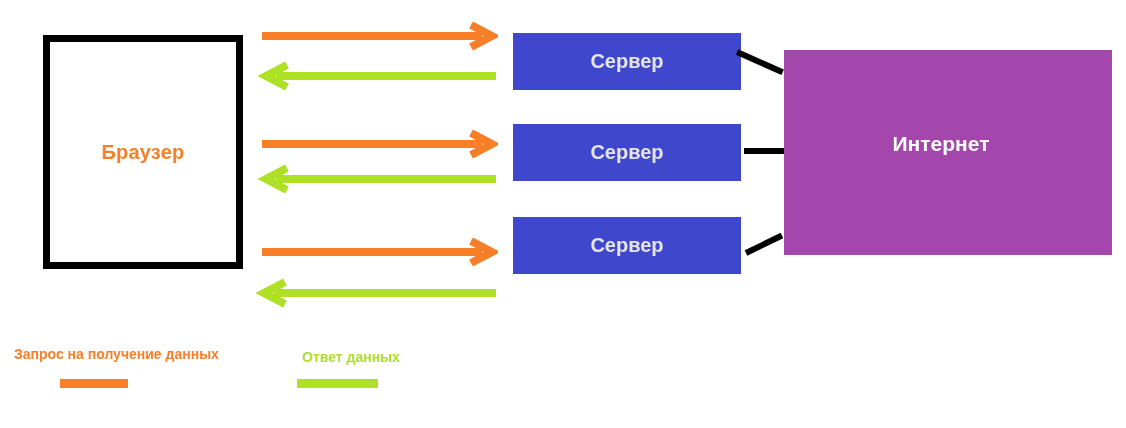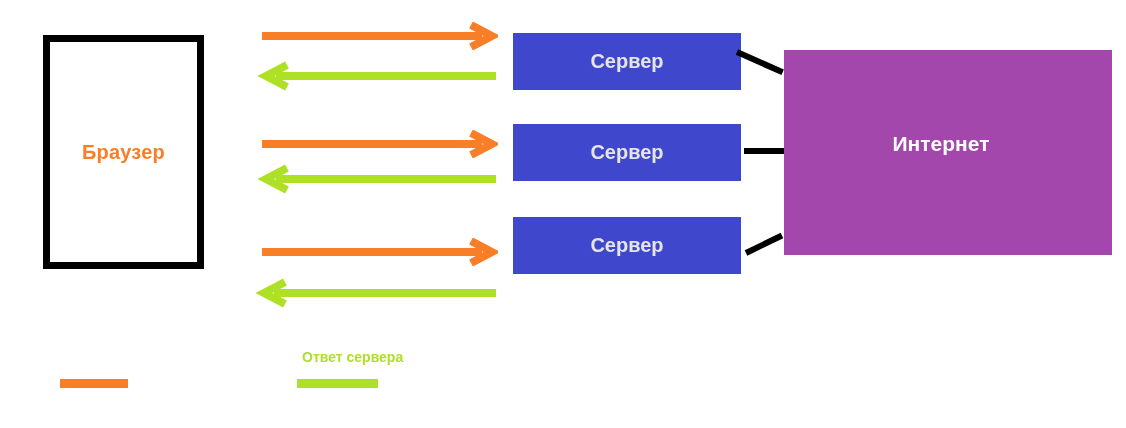--- a/index.html
+++ b/index.html
@@ -16,21 +16,21 @@
     height: 428px;
     background: #ffffff;
     overflow: hidden;
   }
 
   
   #browser-box {
     position: absolute;
     left: 43px;
     top: 35px;
-    width: 161px;
+    width: 200px;
     height: 234px;
     background: #ffffff;
     border: 7px solid #000000;
     box-sizing: border-box;
     display: flex;
     align-items: center;
     justify-content: center;
   }
   #browser-label {
     color: #F97E28;
@@ -201,20 +201,21 @@
 
   <div id="connector-1" class="connector"></div>
   <div id="connector-2" class="connector"></div>
   <div id="connector-3" class="connector"></div>
 
   <div id="internet-box">
     <span id="internet-label">Интернет</span>
   </div>
 
   <div id="legend-request" class="legend-item">
+    <span class="legend-label">Запрос на получение данных</span>
     <span class="legend-swatch"></span>
   </div>
   <div id="legend-response" class="legend-item">
-    <span class="legend-label">Ответ сервера</span>
+    <span class="legend-label">Ответ данных</span>
     <span class="legend-swatch"></span>
   </div>
 
 </div>
 
 </body></html>

